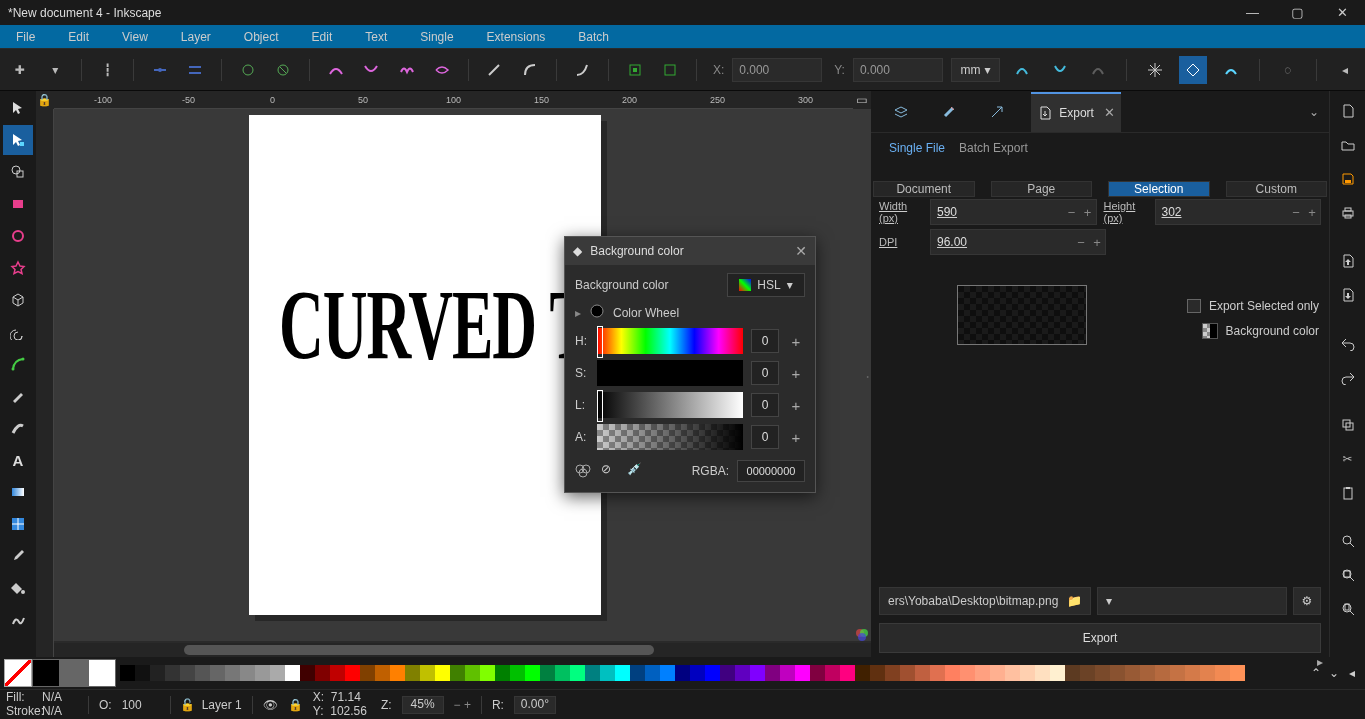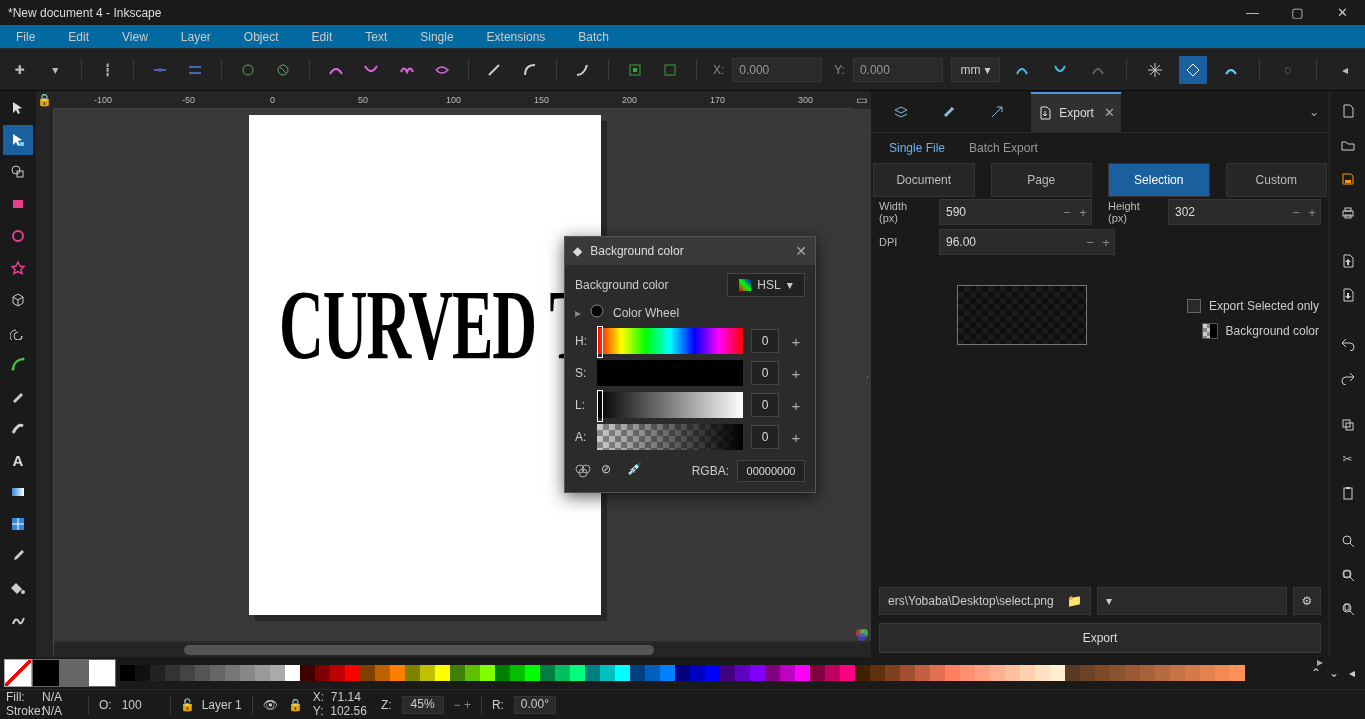--- a/index.html
+++ b/index.html
@@ -48,28 +48,28 @@
 
 .right-dock { width: 494px; background: #1a1a1a; display:flex; }
 .panel-col { flex:1; display:flex; flex-direction:column; }
 .snap-toolbar { width: 36px; background:#1a1a1a; display:flex; flex-direction:column; align-items:center; gap:6px; padding-top:6px; border-left:1px solid #2a2a2a; }
 .snap-toolbar .sbtn { width:28px; height:28px; display:flex; align-items:center; justify-content:center; color:#bbb; }
 .panel-tabs { height:42px; display:flex; align-items:center; gap:20px; padding:0 16px; border-bottom:1px solid #2a2a2a; position:relative; }
 .panel-tabs .ptab { width:28px; height:28px; display:flex; align-items:center; justify-content:center; color:#aaa; }
 .panel-tabs .ptab.active-tab { background:#303030; border-top:2px solid #5294e2; height:40px; width:90px; color:#ddd; gap:6px; font-size:12px; }
 .panel-tabs .ptab.active-tab .close-x { margin-left:4px; font-size:13px; color:#aaa; }
 .panel-tabs .chevron { position:absolute; right:10px; color:#aaa; }
-.sub-tabs { height:30px; display:flex; align-items:center; gap:20px; padding:0 16px; font-size:12px; }
+.sub-tabs { height:30px; display:flex; align-items:center; gap:10px; padding:0 16px; font-size:12px; }
 .sub-tabs .stab { color:#999; cursor:pointer; padding:4px 2px; }
 .sub-tabs .stab.active { color:#6ab0f3; }
-.scope-row { height:34px; display:flex; gap:16px; padding:0 2px; }
+.scope-row { height:34px; display:flex; gap:16px; padding:0 2px;align-items:flex-end; }
 .scope-row .scope { flex:1; display:flex; align-items:center; justify-content:center; background:#262626; border:1px solid #333; color:#bbb; font-size:12px; cursor:pointer; }
 .scope-row .scope.active { background:#1a5f9e; color:#fff; }
 .section-title { padding:10px 10px 4px 10px; color:#ccc; font-size:12px; font-weight:600; }
-.field-row { display:flex; align-items:center; gap:16px; padding:2px 8px; }
+.field-row { display:flex; align-items:center; gap:7px; padding:2px 8px;text-decoration:underline; }
 .field-row .flabel { width:44px; color:#bbb; font-size:11px; line-height:1.1; }
 .field-row .spin { flex:1; height:26px; background:#2a2a2a; border:1px solid #363636; display:flex; align-items:center; padding:0 6px; position:relative; color:#ddd; }
 .field-row .spin .sp-minus, .field-row .spin .sp-plus { position:absolute; top:0; width:16px; height:100%; display:flex; align-items:center; justify-content:center; color:#888; font-size:13px; cursor:pointer; }
 .field-row .spin .sp-minus { right:16px; }
 .field-row .spin .sp-plus { right:0; }
 .preview-box { width:130px; height:60px; border:1px solid #777; margin:28px auto 12px 86px; background: repeating-conic-gradient(#1a1a1a 0% 25%, #0e0e0e 0% 50%) 0 0/12px 12px; }
 .export-opts { display:flex; flex-direction:column; gap:10px; padding:0 10px; margin-top:-58px; align-items:flex-end; }
 .chk-row { display:flex; align-items:center; gap:8px; color:#ccc; font-size:12px; }
 .chk-row .chk { width:14px; height:14px; border:1px solid #666; background:#2a2a2a; }
 .path-row { display:flex; gap:6px; padding:10px 8px 4px 8px; align-items:center; }
@@ -390,21 +390,21 @@
   <div class="canvas-wrap">
     <div class="ruler-corner">🔒</div>
     <div class="ruler-h">
       <span class="tick" style="left:40px">-100</span>
       <span class="tick" style="left:128px">-50</span>
       <span class="tick" style="left:216px">0</span>
       <span class="tick" style="left:304px">50</span>
       <span class="tick" style="left:392px">100</span>
       <span class="tick" style="left:480px">150</span>
       <span class="tick" style="left:568px">200</span>
-      <span class="tick" style="left:656px">170</span>
+      <span class="tick" style="left:656px">250</span>
       <span class="tick" style="left:744px">300</span>
     </div>
     <div class="display-btn">▭</div>
     <div class="ruler-v"></div>
     <div class="canvas-viewport">
       <div class="page">
         <div class="art">CURVED TEX</div>
       </div>
     </div>
     <div class="canvas-scroll-h">
@@ -494,21 +494,21 @@
             </div>
           <div class="chk-row">
               <div class="mini-checker"></div>
               <span>Background color</span>
             </div>
         </div>
       </div>
 
       <div class="path-row">
         <div class="path-input">
-            <span>ers\Yobaba\Desktop\select.png</span>
+            <span>ers\Yobaba\Desktop\bitmap.png</span>
             <span>📁</span>
           </div>
         <div class="fmt-sel">
             <span>▾</span>
           </div>
         <div class="gear">⚙</div>
       </div>
 
       <div class="export-btn">Export</div>
       <div style="position:relative;height:0">

